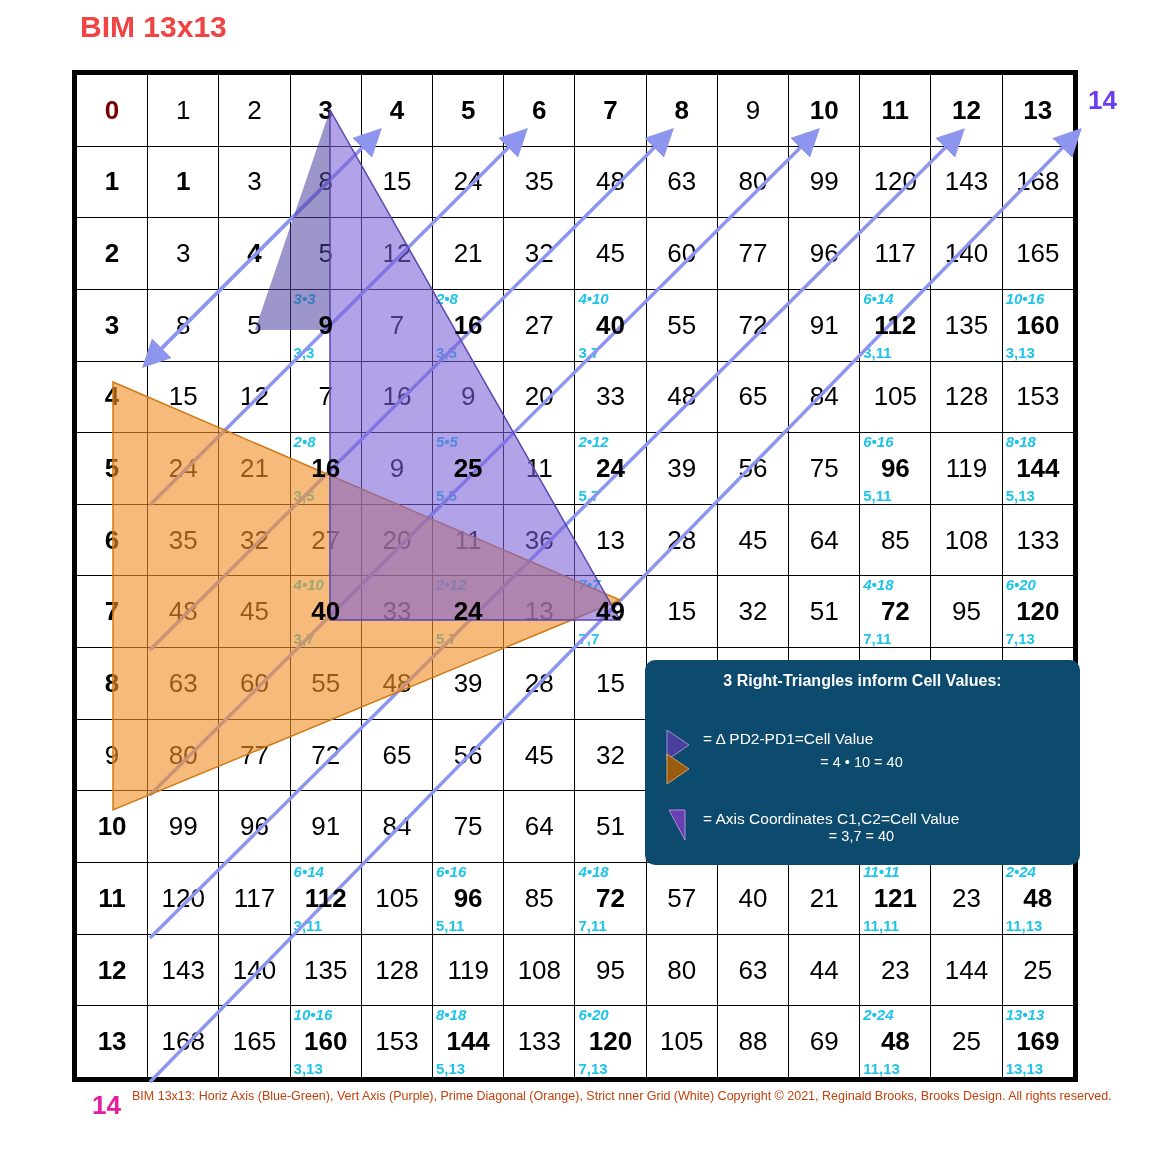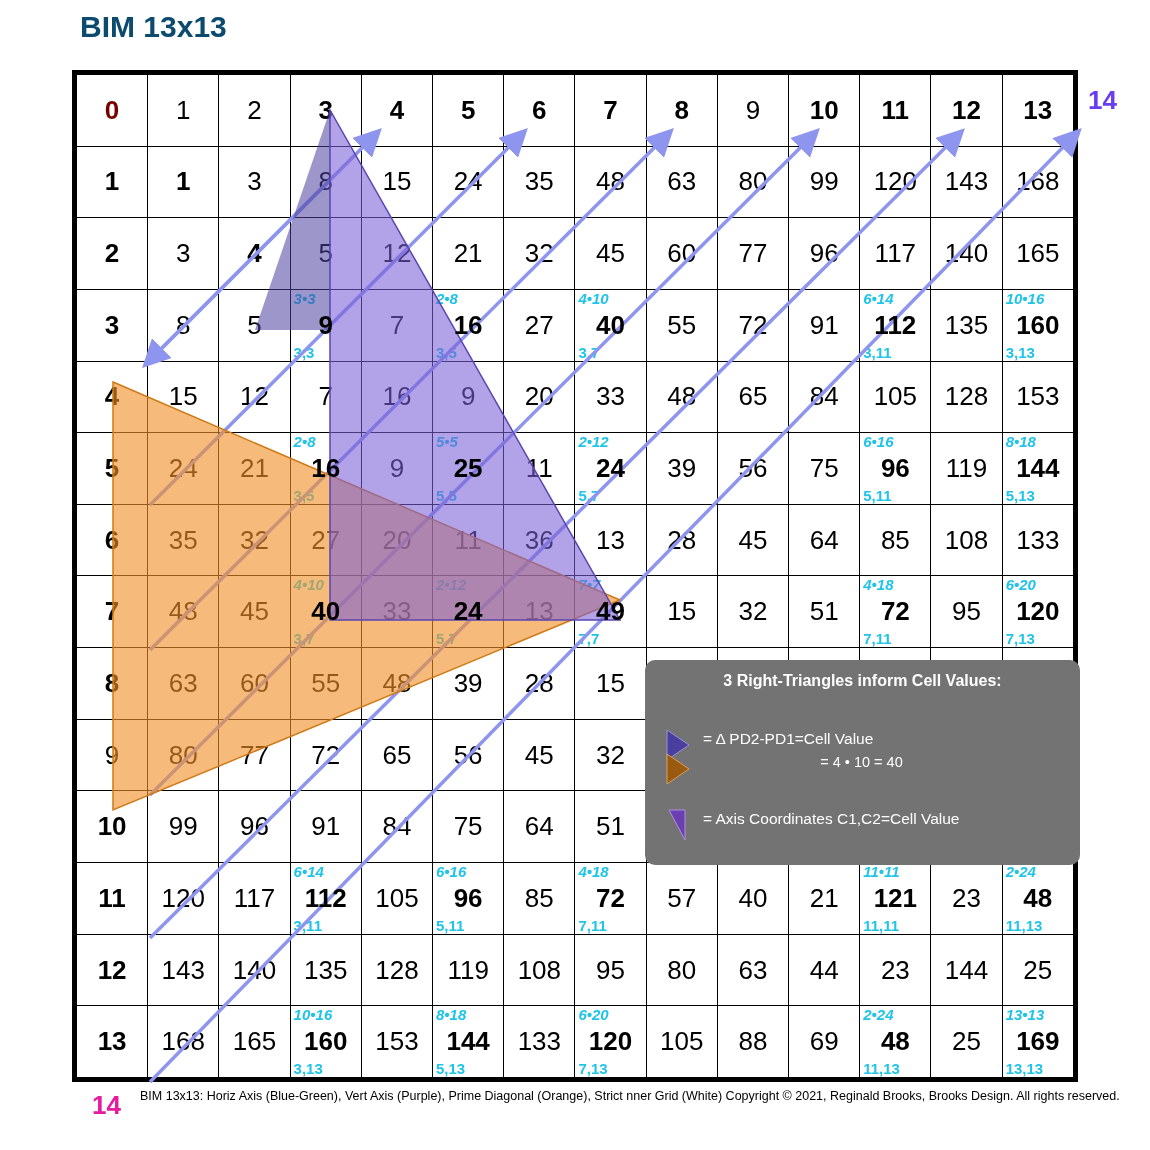--- a/index.html
+++ b/index.html
@@ -5,21 +5,21 @@
   html,body{margin:0;padding:0;}
   body{
     width:1150px;height:1150px;
     background:#ffffff;
     font-family:"Liberation Sans", sans-serif;
     position:relative;
     overflow:hidden;
   }
   #title{
     position:absolute;left:80px;top:10px;
-    font-size:30px;font-weight:bold;color:#0c4a6e;
+    font-size:30px;font-weight:bold;color:#ef4444;
   }
   #gridwrap{
     position:absolute;left:72px;top:70px;
     width:1006px;height:1012px;
     border:4px solid #000;
     box-sizing:border-box;
     background:#fff;
   }
   table.bim{
     border-collapse:collapse;
@@ -61,32 +61,32 @@
   .axlabel{position:absolute;font-size:26px;font-weight:bold;}
   #lab14r{left:1088px;top:85px;color:#6a3df0;}
   #lab14b{left:92px;top:1090px;color:#e51ba0;}
 
   
   #overlay{position:absolute;left:0;top:0;width:1150px;height:1150px;pointer-events:none;}
 
   
   #legend{
     position:absolute;left:645px;top:660px;width:435px;height:205px;
-    background:#737373;border-radius:10px;color:#fff;
+    background:#0c4a6e;border-radius:10px;color:#fff;
     font-size:15px;
   }
   #legend .lg-title{font-weight:bold;font-size:16px;text-align:center;padding-top:12px;}
   #legend .lg-row{position:relative;margin-top:6px;padding-left:58px;}
   #legend .lg-row .l1{font-size:15.5px;margin-top:40px;}
   #legend .lg-row .l2{font-size:14.5px;text-align:center;padding-right:60px;}
   #legend .swatch{position:absolute;left:18px;top:-2px;width:32px;height:34px;}
 
   #footer{
-    position:absolute;left:140px;top:1089px;
-    font-size:12.5px;color:#000000;white-space:nowrap;
+    position:absolute;left:132px;top:1089px;
+    font-size:12.5px;color:#c2410c;white-space:nowrap;
   }
 </style>
 </head>
 <body>
 
 <div id="title">BIM 13x13</div>
 
 <div id="gridwrap">
   <table class="bim">
     <tbody id="tbody">
@@ -460,16 +460,17 @@
     <svg class="swatch" viewBox="0 0 32 34">
         <polygon points="4,2 4,32 26,17" fill="#9a5a10" stroke="#d8a05a" stroke-width="1"></polygon>
       </svg>
     <div class="l2">= 4 • 10 = 40</div>
   </div>
   <div class="lg-row">
     <svg class="swatch" viewBox="0 0 32 34">
         <polygon points="6,2 22,2 22,32" fill="#6a3fb0" stroke="#b08fe0" stroke-width="1"></polygon>
       </svg>
     <div class="l1">= Axis Coordinates C1,C2=Cell Value</div>
+    <div class="l2">= 3,7 = 40</div>
   </div>
 </div>
 
 <div id="footer">BIM 13x13:  Horiz Axis (Blue-Green), Vert Axis (Purple), Prime Diagonal (Orange), Strict nner Grid (White)   Copyright © 2021, Reginald Brooks, Brooks Design. All rights reserved.</div>
 
 </body></html>

